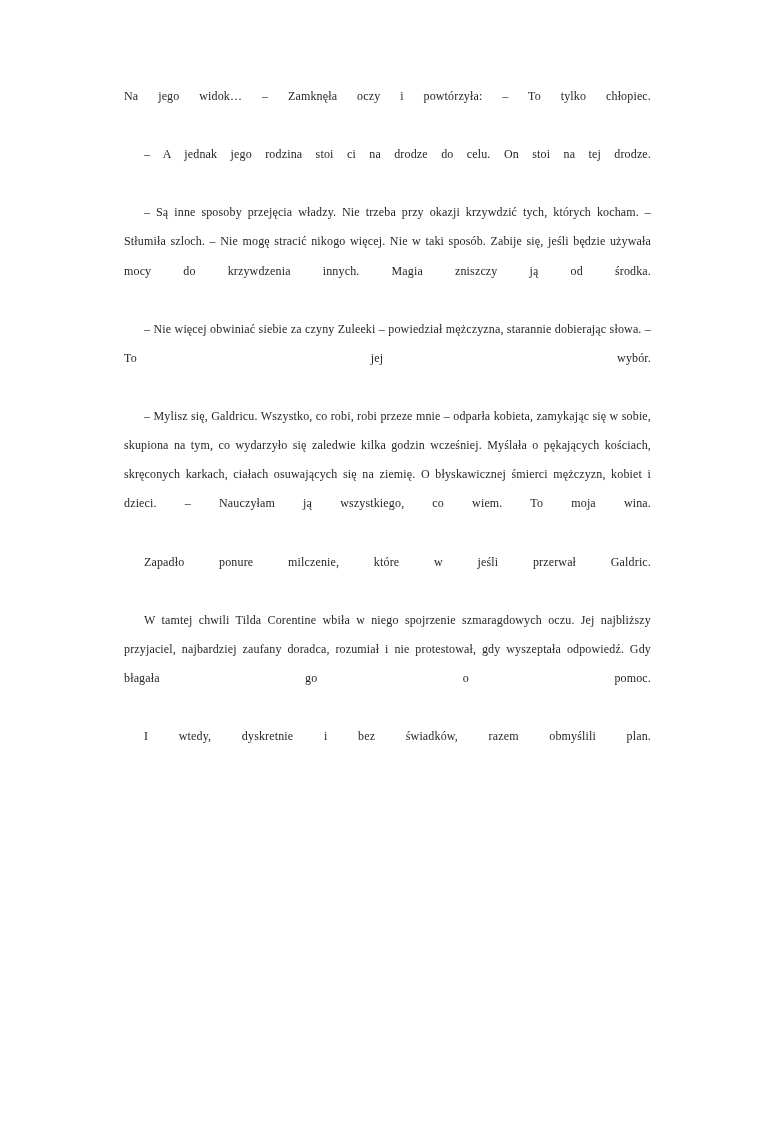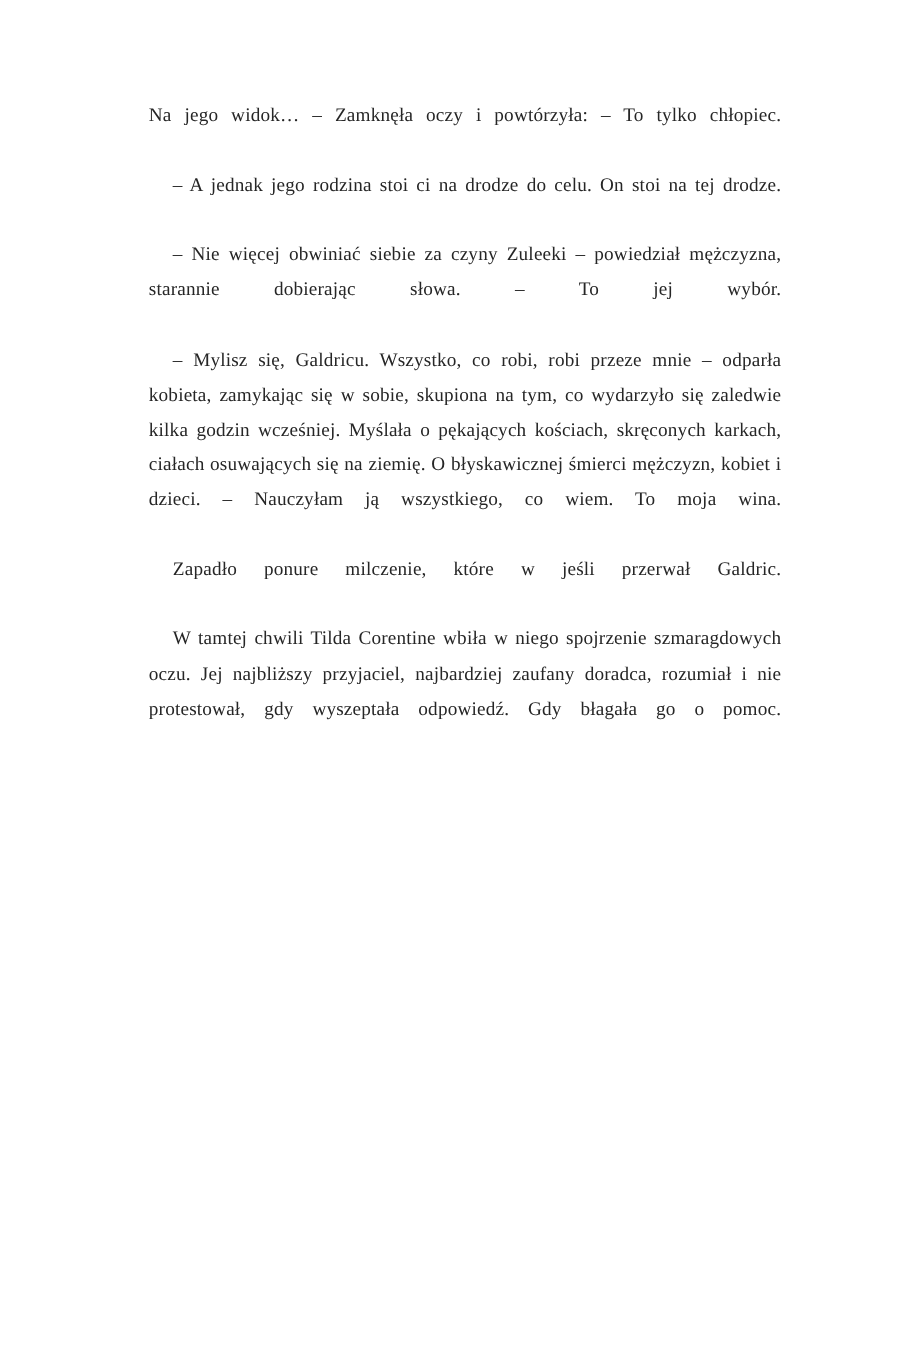--- a/index.html
+++ b/index.html
@@ -17,21 +17,21 @@
     overflow: hidden;
     box-sizing: border-box;
   }
 
   .text-block {
     position: absolute;
     left: 124px;
     top: 82px;
     width: 527px;
     font-family: "Liberation Serif", "DejaVu Serif", serif;
-    font-size: 16px;
+    font-size: 12px;
     line-height: 29.1px;
     color: #262626;
     text-align: justify;
     text-justify: inter-word;
     -webkit-font-smoothing: antialiased;
   }
 
   .para {
     margin: 0;
     padding: 0;
@@ -65,22 +65,24 @@
 </style>
 </head>
 <body>
 
 <div class="page" style="background: rgb(255, 255, 255);">
 
   <div class="text-block" style="color: rgb(38, 38, 38);">
 
     <p class="para no-indent" style="text-indent: 0px;">Na jego widok… – Zamknęła oczy i powtórzyła: – To tylko chłopiec.</p>
     <p class="para" style="text-indent: 20px;">– A jednak jego rodzina stoi ci na drodze do celu. On stoi na tej drodze.</p>
+    <p class="para" style="text-indent: 20px;">– Są inne sposoby przejęcia władzy. Nie trzeba przy okazji krzywdzić tych, których kocham. – Stłumiła szloch. – Nie mogę stracić nikogo więcej. Nie w taki sposób. Zabije się, jeśli będzie używała mocy do krzywdzenia innych. Magia zniszczy ją od środka.</p>
     <p class="para" style="text-indent: 20px;">– Nie więcej obwiniać siebie za czyny Zuleeki – powiedział mężczyzna, starannie dobierając słowa. – To jej wybór.</p>
     <p class="para" style="text-indent: 20px;">– Mylisz się, Galdricu. Wszystko, co robi, robi przeze mnie – odparła kobieta, zamykając się w sobie, skupiona na tym, co wydarzyło się zaledwie kilka godzin wcześniej. Myślała o pękających kościach, skręconych karkach, ciałach osuwających się na ziemię. O błyskawicznej śmierci mężczyzn, kobiet i dzieci. – Nauczyłam ją wszystkiego, co wiem. To moja wina.</p>
     <p class="para" style="text-indent: 20px;">Zapadło ponure milczenie, które w jeśli przerwał Galdric.</p>
     <p class="para" style="text-indent: 20px;">W tamtej chwili Tilda Corentine wbiła w niego spojrzenie szmaragdowych oczu. Jej najbliższy przyjaciel, najbardziej zaufany doradca, rozumiał i nie protestował, gdy wyszeptała odpowiedź. Gdy błagała go o pomoc.</p>
+    <p class="para" style="text-indent: 20px;">I wtedy, dyskretnie i bez świadków, razem obmyślili plan.</p>
 
   </div>
 
   <div class="footer-zone"></div>
 
 </div>
 
 </body></html>

